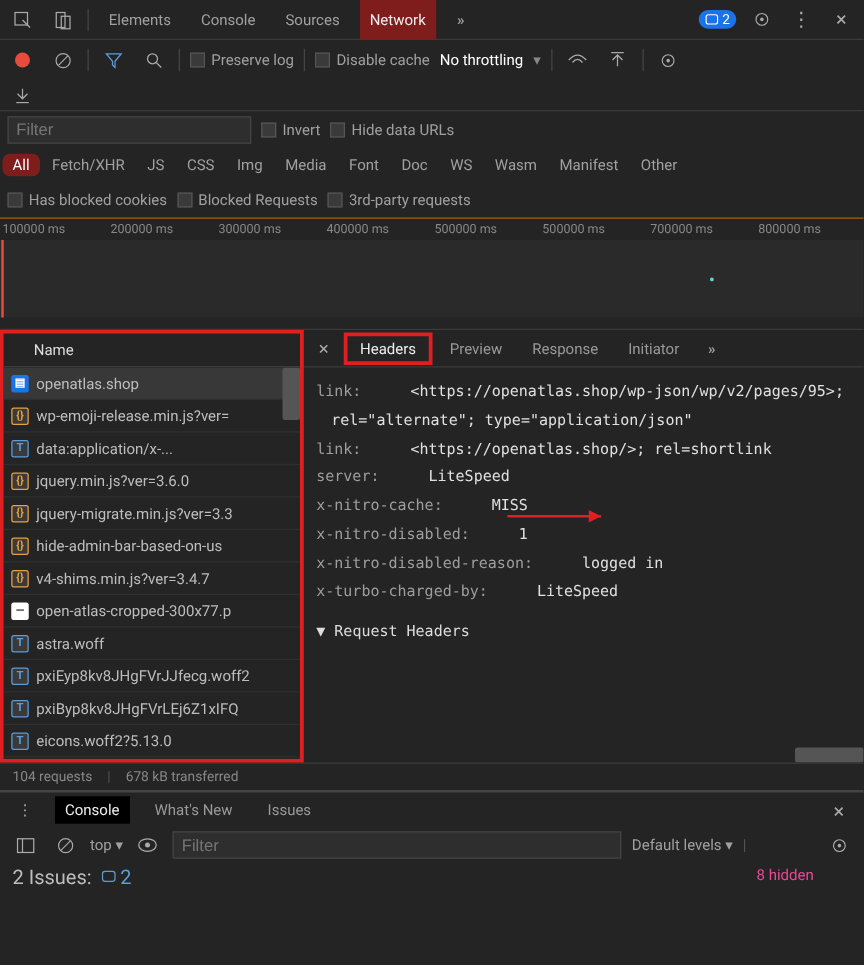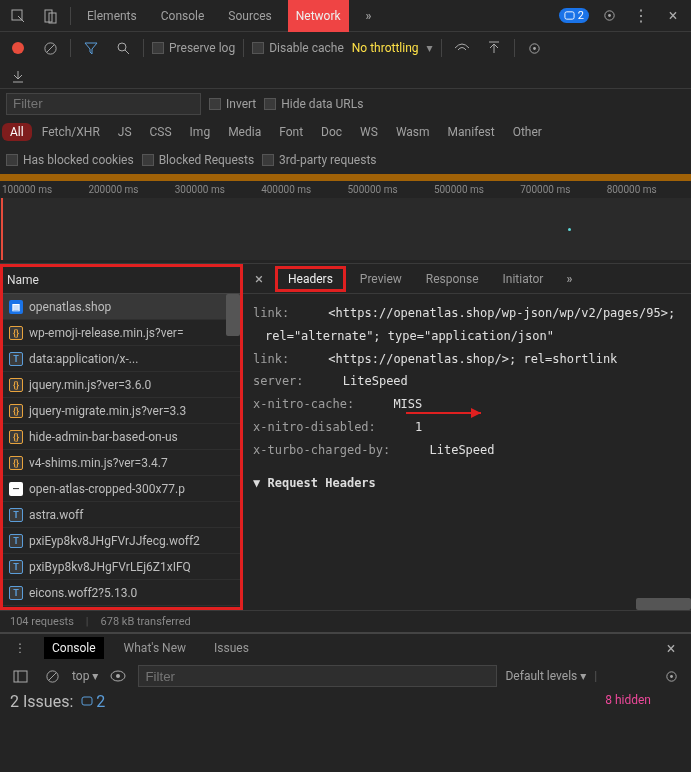--- a/index.html
+++ b/index.html
@@ -8,59 +8,59 @@
   font-size: 12px;
   background: #242424;
   color: #bdbdbd;
   width: 691px;
   height: 772px;
   overflow: hidden;
 }
 .row { display: flex; align-items: center; height: 28px; padding: 0 6px; gap: 8px; }
 .toprow { height: 32px; border-bottom: 1px solid #3a3a3a; }
 .tab { color: #a0a0a0; padding: 0 8px; height: 32px; line-height: 32px; cursor: pointer; }
-.tab.active { background: #ef4444; color: #eee; }
+.tab.active { background: #7f1d1d; color: #eee; }
 .sp { flex: 1; }
 svg { display: block; }
 .badge { background: #1a73e8; color: #fff; font-size: 11px; padding: 1px 5px; border-radius: 8px; display: inline-flex; align-items: center; gap: 3px; }
 .btn-icon { width: 24px; height: 24px; display: inline-flex; align-items: center; justify-content: center; cursor: pointer; }
 .checkbox-lbl { display: flex; align-items: center; gap: 5px; color: #a0a0a0; }
 .fake-cb { width: 12px; height: 12px; background: #3a3a3a; border: 1px solid #555; }
 .filter-input { background: #2e2e2e; border: 1px solid #444; color: #ccc; padding: 2px 6px; width: 195px; height: 22px; }
 .filter-pill { color: #a0a0a0; padding: 2px 8px; cursor: pointer; }
 .filter-pill.active { background: #7f1d1d; color: #fff; border-radius: 6px; }
-.timeline { height: 90px; border-top: 7px solid #a16207; border-bottom: 1px solid #3a3a3a; position: relative; }
+.timeline { height: 90px; border-top: 1px solid #a16207; border-bottom: 1px solid #3a3a3a; position: relative; }
 .timeline-ticks { display: flex; font-size: 10px; color: #888; padding: 3px 0; }
 .timeline-ticks > div { flex: 1; text-align: left; padding-left: 2px; }
 .timeline-area { height: 62px; background: #2a2a2a; position: relative; }
 .red-marker { position: absolute; left: 1px; top: 0; bottom: 0; width: 2px; background: #e74c3c; }
 .cyan-dot { position: absolute; right: 120px; top: 30px; width: 3px; height: 3px; background: #5ed8d8; border-radius: 50%; }
 .main-panel { display: flex; height: 346px; }
 .name-col { width: 243px; border: 3px solid #e02020; position: relative; display: flex; flex-direction: column; }
-.name-hdr { padding: 6px 4px; border-bottom: 1px solid #444; color: #ddd; background: #242424; }
+.name-hdr { padding: 6px 24px; border-bottom: 1px solid #444; color: #ddd; background: #242424; }
 .name-list { flex: 1; overflow: hidden; background: #242424; position: relative; }
 .name-item { display: flex; align-items: center; height: 26px; padding: 0 6px; gap: 6px; border-bottom: 1px solid #2f2f2f; white-space: nowrap; overflow: hidden; }
 .name-item.sel { background: #383838; }
 .file-ico { width: 14px; height: 14px; display: inline-flex; align-items: center; justify-content: center; font-size: 9px; font-weight: bold; border-radius: 2px; }
 .ft-doc { background: #1a73e8; color: #fff; }
 .ft-js { background: #3a3a3a; border: 1px solid #e8a33d; color: #e8a33d; }
 .ft-css { background: #3a3a3a; border: 1px solid #5b9dd9; color: #5b9dd9; }
 .ft-font { background: #3a3a3a; border: 1px solid #5b9dd9; color: #5b9dd9; }
 .ft-img { background: #fff; color: #333; }
 .name-scroll { position: absolute; right: 0; top: 0; width: 14px; height: 42px; background: #555; border-radius: 2px; }
 .details-col { flex: 1; display: flex; flex-direction: column; }
 .details-tabs { display: flex; align-items: center; height: 30px; border-bottom: 1px solid #3a3a3a; padding-left: 4px; gap: 4px; }
 .dtab { color: #999; padding: 3px 10px; cursor: pointer; }
 .dtab.active-box { border: 3px solid #e02020; color: #eee; }
 .details-body { flex: 1; overflow: hidden; padding: 8px 10px; font-family: Menlo, Consolas, monospace; font-size: 12px; line-height: 1.9; position: relative; }
 .details-body .k { color: #9e9e9e; }
 .details-body .v { color: #e0e0e0; margin-left: 32px; }
 .hdr-line { padding-left: 12px; text-indent: -12px; }
 .arrow { position: absolute; left: 432px; top: 106px; color: #e02020; font-size: 22px; transform: scaleX(-1); }
-.section-hdr { font-weight: bold; color: #ddd; margin-top: 10px; }
+.section-hdr { font-weight: normal; color: #ddd; margin-top: 10px; }
 .status-row { border-top: 1px solid #3a3a3a; height: 22px; font-size: 11px; color: #888; display: flex; align-items: center; gap: 12px; padding: 0 10px; }
 .console-drawer { border-top: 2px solid #444; }
 .drawer-tabs { display: flex; align-items: center; height: 28px; gap: 12px; padding: 0 8px; }
 .drawer-tabs .tab2 { color: #999; padding: 4px 8px; }
 .drawer-tabs .tab2.active { background: #000; color: #eee; }
 .console-toolbar { display: flex; align-items: center; height: 28px; padding: 0 8px; gap: 8px; }
 .console-filter { flex: 1; background: #2e2e2e; border: 1px solid #444; color: #999; padding: 2px 6px; height: 22px; }
 .issues-row { display: flex; align-items: center; height: 22px; padding: 0 10px; gap: 8px; font-size: 16px; }
 .details-scroll { position: absolute; right: 0; bottom: 0; height: 12px; width: 55px; background: #555; border-radius: 2px; }
 </style>
@@ -130,21 +130,21 @@
   <div style="width:1px;height:18px;background:#444;"></div>
   <label class="checkbox-lbl">
       <span class="fake-cb"></span>
       <span>Preserve log</span>
     </label>
   <div style="width:1px;height:18px;background:#444;"></div>
   <label class="checkbox-lbl">
       <span class="fake-cb"></span>
       <span>Disable cache</span>
     </label>
-  <span style="color:#fde047;">No throttling</span>
+  <span style="color:#ffffff;">No throttling</span>
   <span style="color:#888;">▾</span>
   <div style="width:1px;height:18px;background:#444;"></div>
   <span class="btn-icon">
     <svg width="16" height="12" viewBox="0 0 16 12">
         <path d="M1 6 Q8 -2 15 6" fill="none" stroke="#aaa"></path>
         <path d="M4 8 Q8 3 12 8" fill="none" stroke="#aaa"></path>
       </svg>
   </span>
   <span class="btn-icon">
     <svg width="14" height="14" viewBox="0 0 14 14">
@@ -295,20 +295,21 @@
     <div class="details-body">
       <div class="hdr-line"><span class="k">link: </span><span class="v">&lt;https://openatlas.shop/wp-json/wp/v2/pages/95&gt;; rel="alternate"; type="application/json"</span></div>
       <div class="hdr-line"><span class="k">link: </span><span class="v">&lt;https://openatlas.shop/&gt;; rel=shortlink</span></div>
       <div class="hdr-line"><span class="k">server: </span><span class="v">LiteSpeed</span></div>
       <svg class="arrow" width="90" height="18" viewBox="0 0 90 18" style="position:absolute;left:158px;top:110px;">
           <line x1="10" y1="9" x2="85" y2="9" stroke="#e02020" stroke-width="2"></line>
           <path d="M10 9 L20 4 L20 14 Z" fill="#e02020"></path>
         </svg>
       <div class="hdr-line"><span class="k">x-nitro-cache: </span><span class="v">MISS</span></div>
       <div class="hdr-line"><span class="k">x-nitro-disabled: </span><span class="v">1</span></div>
+      <div class="hdr-line"><span class="k">x-nitro-disabled-reason: </span><span class="v">logged in</span></div>
       <div class="hdr-line"><span class="k">x-turbo-charged-by: </span><span class="v">LiteSpeed</span></div>
       <div class="section-hdr">▼ <span>Request Headers</span></div>
       <div class="details-scroll"></div>
     </div>
   </div>
 </div>
 
 <div class="status-row">
   <span>104 requests</span>
   <span style="color:#555;">|</span>

